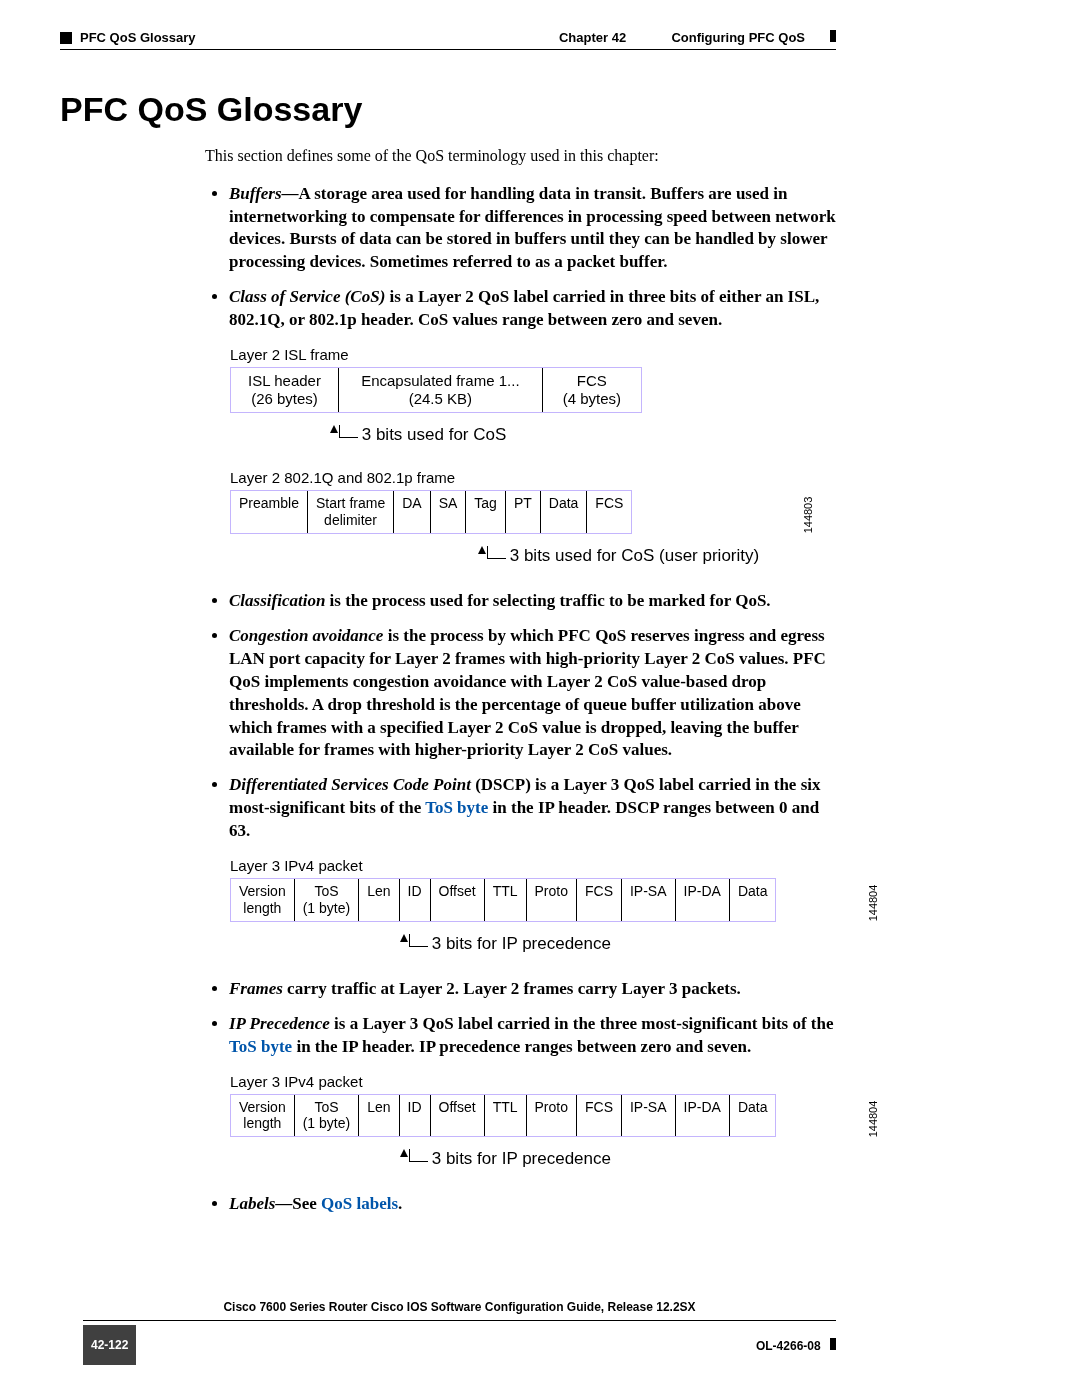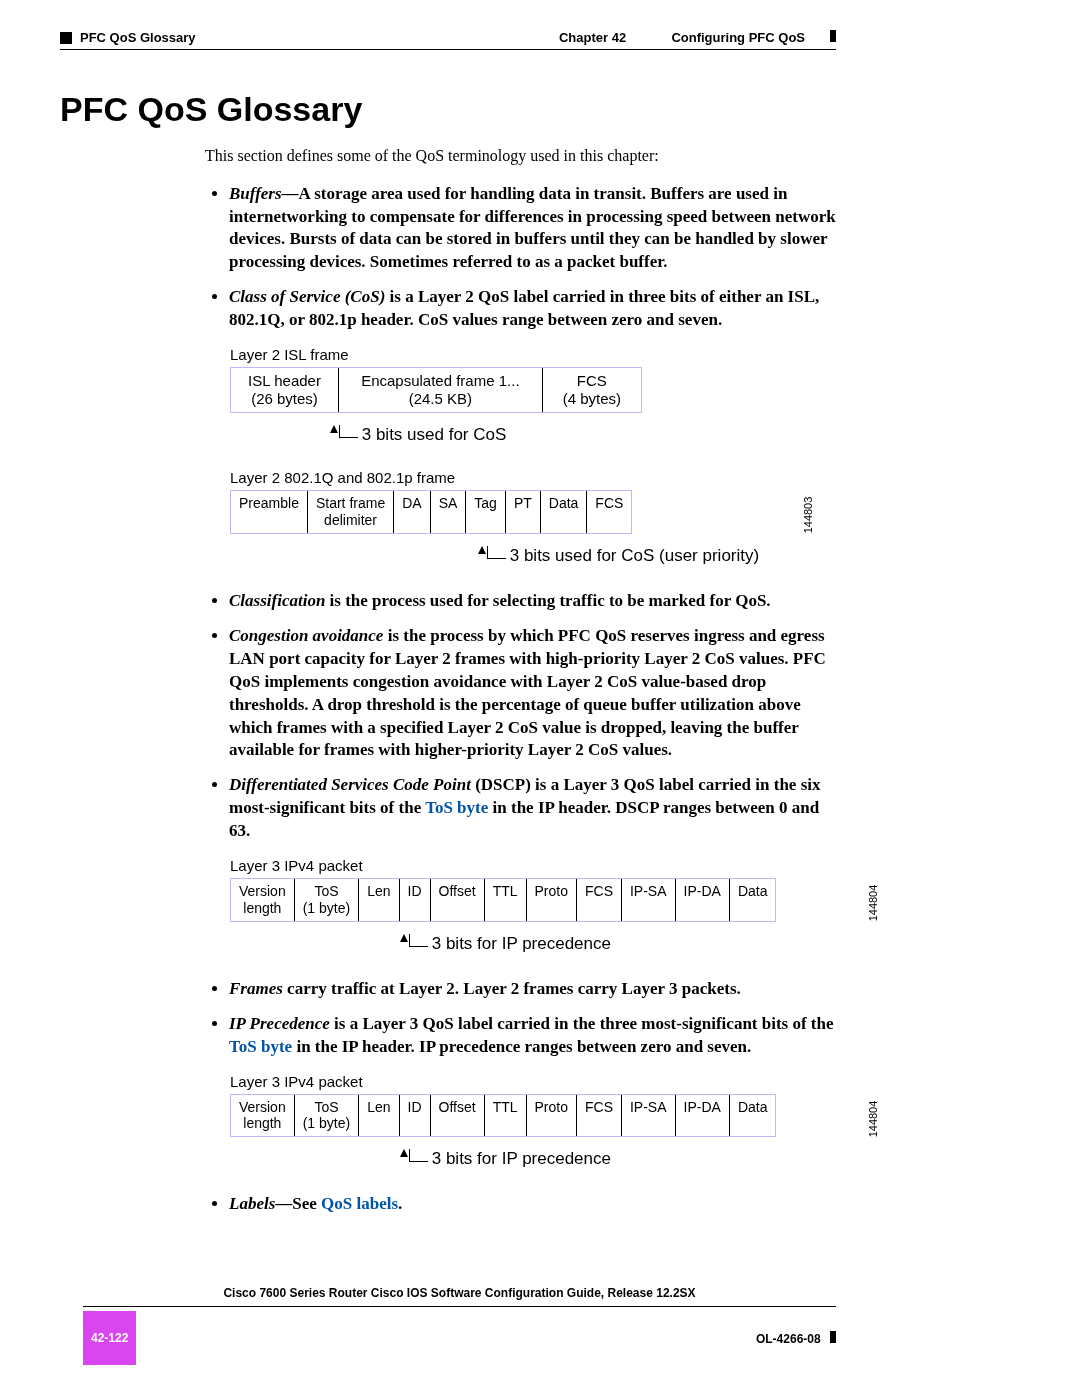--- a/index.html
+++ b/index.html
@@ -114,24 +114,24 @@
     display:flex;
     justify-content: space-between;
     align-items:center;
   }
   .footer-title {
     font-weight:bold;
     text-align:center;
     margin-bottom:6px;
   }
   .page-badge {
-    background:#d946ef;
+    background:#404040;
     color:#fff;
     font-weight:bold;
-    padding:20px 8px;
+    padding:13px 8px;
     display:inline-block;
     text-align:right;
   }
   .short-bar {
     width:6px; height:12px; background:#000; display:inline-block; margin-left:6px;
   }
 </style>
 </head>
 <body>
 

